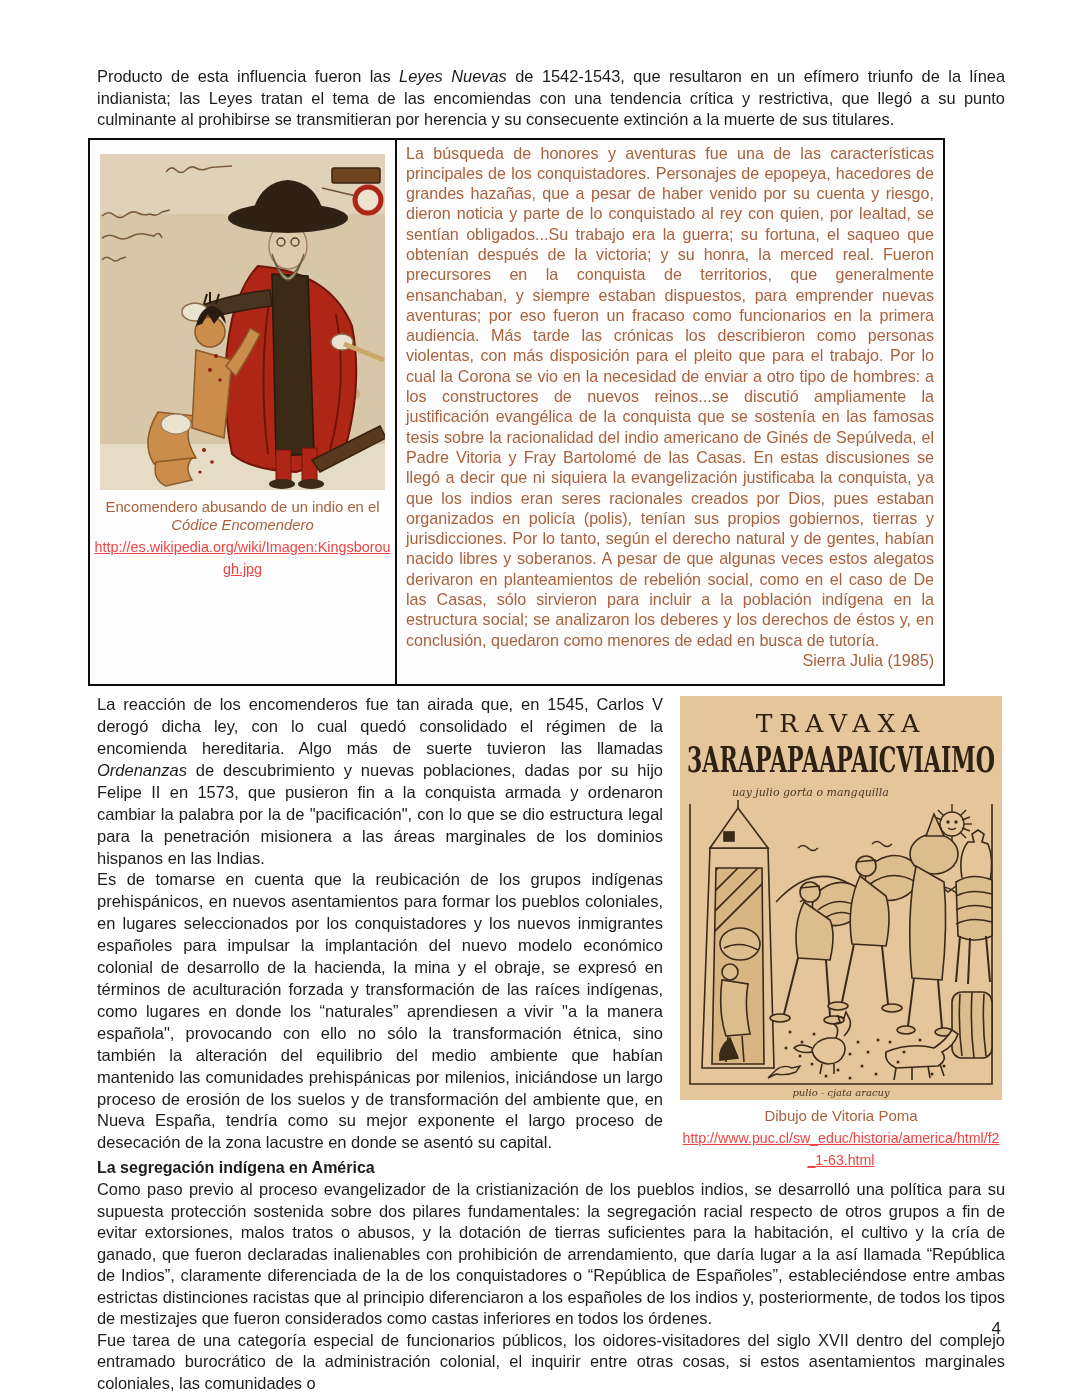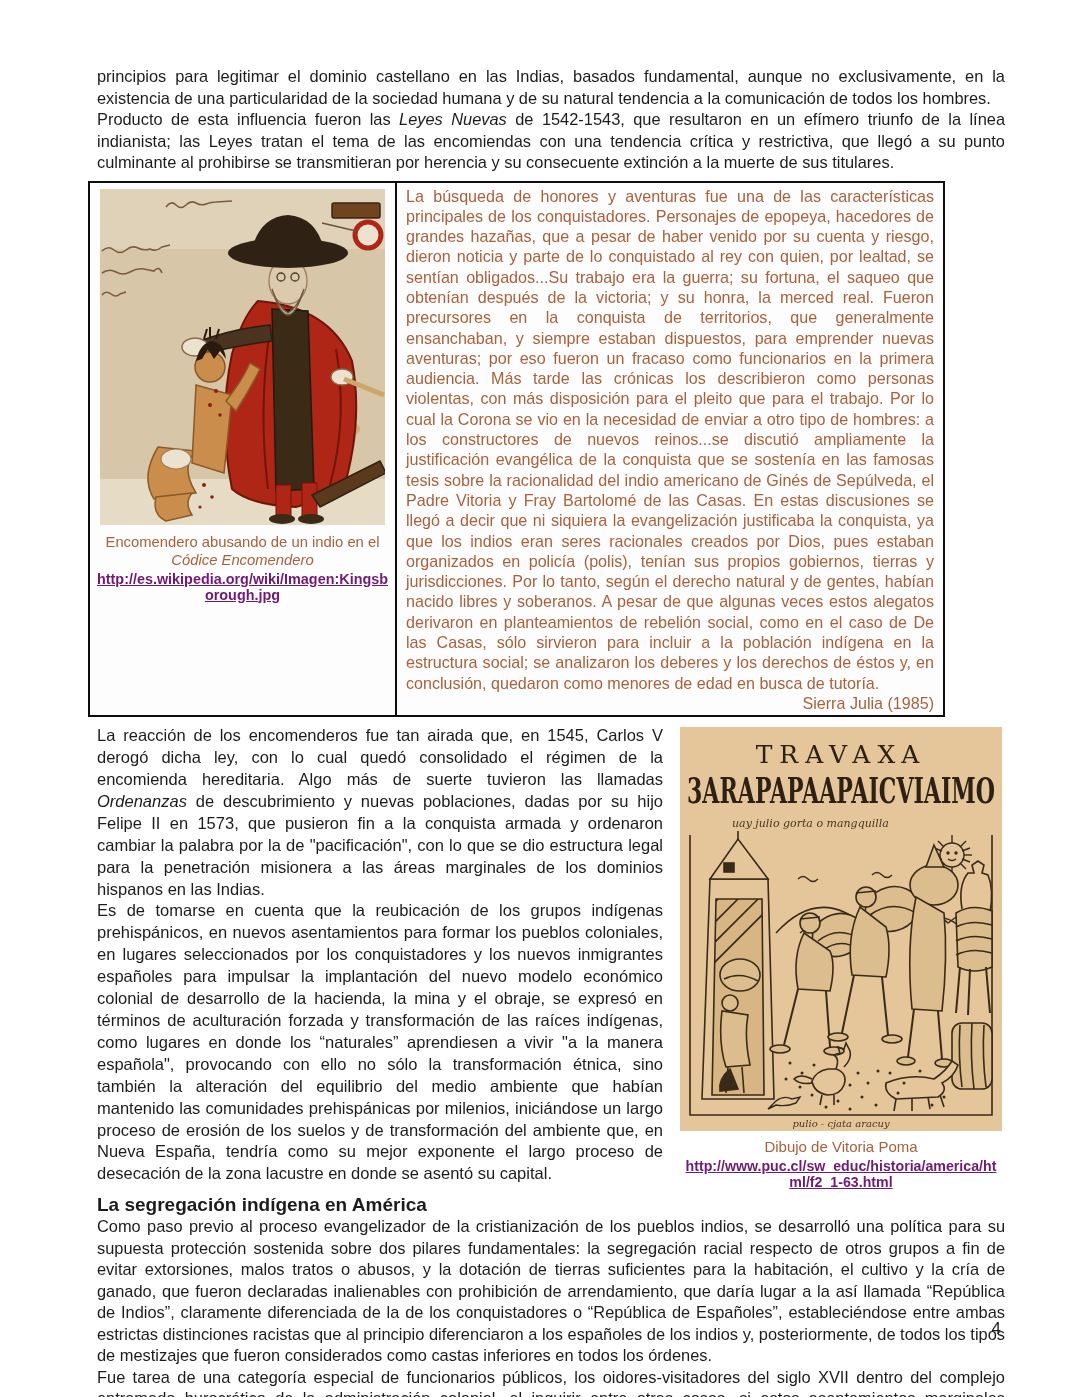--- a/index.html
+++ b/index.html
@@ -26,47 +26,46 @@
   .quote-box {
     display: flex;
     margin: 7px 60px 0 -9px;
     border: 2px solid #0d0d0d;
     background: #fdfdfd;
   }
   .quote-box .img-cell {
     width: 307px;
     flex: 0 0 307px;
     border-right: 2px solid #0d0d0d;
-    padding: 6px 4px 2px 4px;
+    padding: 14px 4px 2px 4px;
     text-align: center;
   }
   .quote-box .text-cell {
     flex: 1;
-    padding: 3px 9px 2px 9px;
+    padding: 3px 9px 14px 9px;
     color: #a9613c;
     font-size: 16.1px;
     line-height: 20.3px;
     text-align: justify;
   }
   .attribution { float: right; }
   .fig-caption {
     color: #a9613c;
     font-size: 14.8px;
     line-height: 18.5px;
     margin-top: 4px;
   }
   .fig-link {
     display: block;
-    color: #701a75;
+    color: #ef4444;
     text-decoration: underline;
     font-size: 14.4px;
-    line-height: 16px;
+    line-height: 22px;
     margin-top: 1px;
     word-break: break-all;
-    font-weight: bold;
   }
 
   
   .two-col {
     position: relative;
     margin-top: 8px;
     min-height: 450px;
   }
   .left-col {
     width: 566px;
@@ -79,40 +78,39 @@
     top: 2px;
     right: 3px;
     width: 322px;
     text-align: center;
   }
   .right-fig .fig-caption { font-size: 15px; margin-top: 3px; }
   .right-fig .fig-link { font-size: 14.2px; }
 
   .section-heading {
     font-weight: bold;
-    font-size: 19px;
+    font-size: 16px;
     line-height: 22px;
-    margin-top: 9px;
+    margin-top: 3px;
   }
   .page-number {
     position: absolute;
     right: 79px;
     bottom: 58px;
     font-size: 17px;
   }
   svg text { user-select: none; }
 </style>
 </head>
 <body>
 
 <div class="page">
   <div class="content">
 
     <div class="body-text">
-      <p><span>principios para legitimar el dominio castellano en las Indias, basados fundamental, aunque no exclusivamente, en la existencia de una particularidad de la sociedad humana y de su natural tendencia a la comunicación de todos los hombres.</span></p>
       <p><span>Producto de esta influencia fueron las </span><span class="italic">Leyes Nuevas</span><span> de 1542-1543, que resultaron en un efímero triunfo de la línea indianista; las Leyes tratan el tema de las encomiendas con una tendencia crítica y restrictiva, que llegó a su punto culminante al prohibirse se transmitieran por herencia y su consecuente extinción a la muerte de sus titulares.</span></p>
     </div>
 
     <div class="quote-box">
       <div class="img-cell">
         <svg width="285" height="336" viewBox="0 0 285 336" aria-hidden="true">
           <defs>
             <clipPath id="kbClip">
                 <rect x="0" y="0" width="285" height="336"></rect>
               </clipPath>

